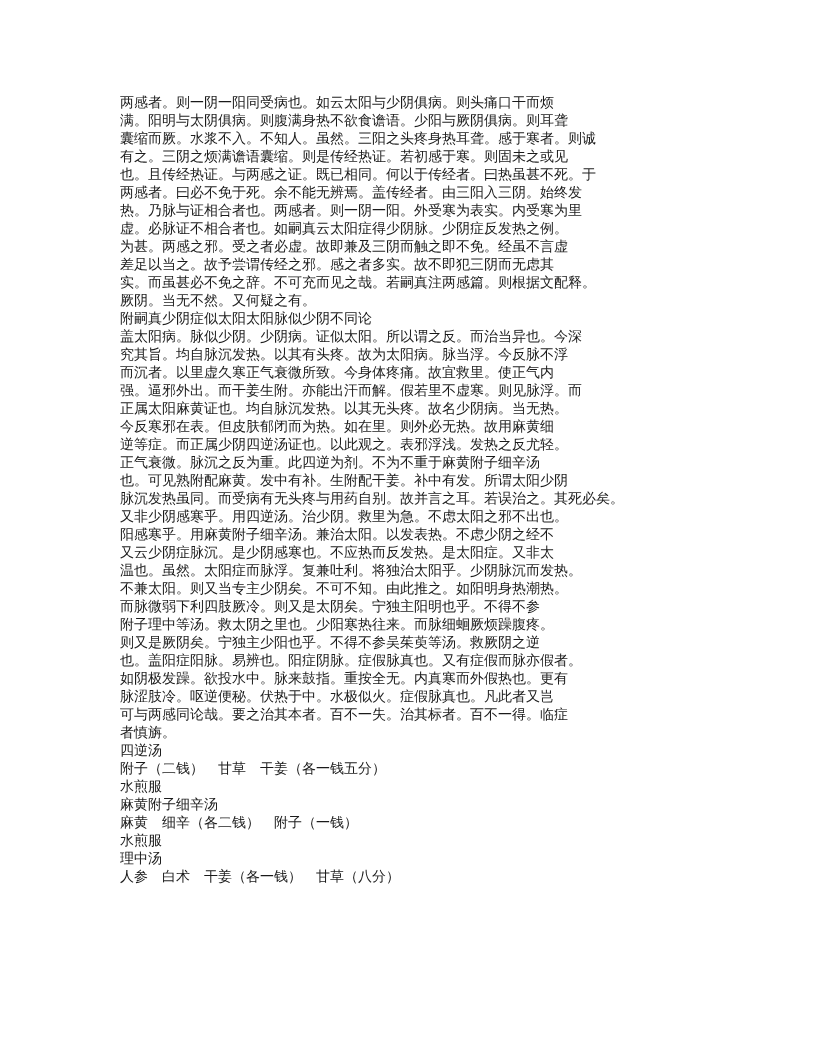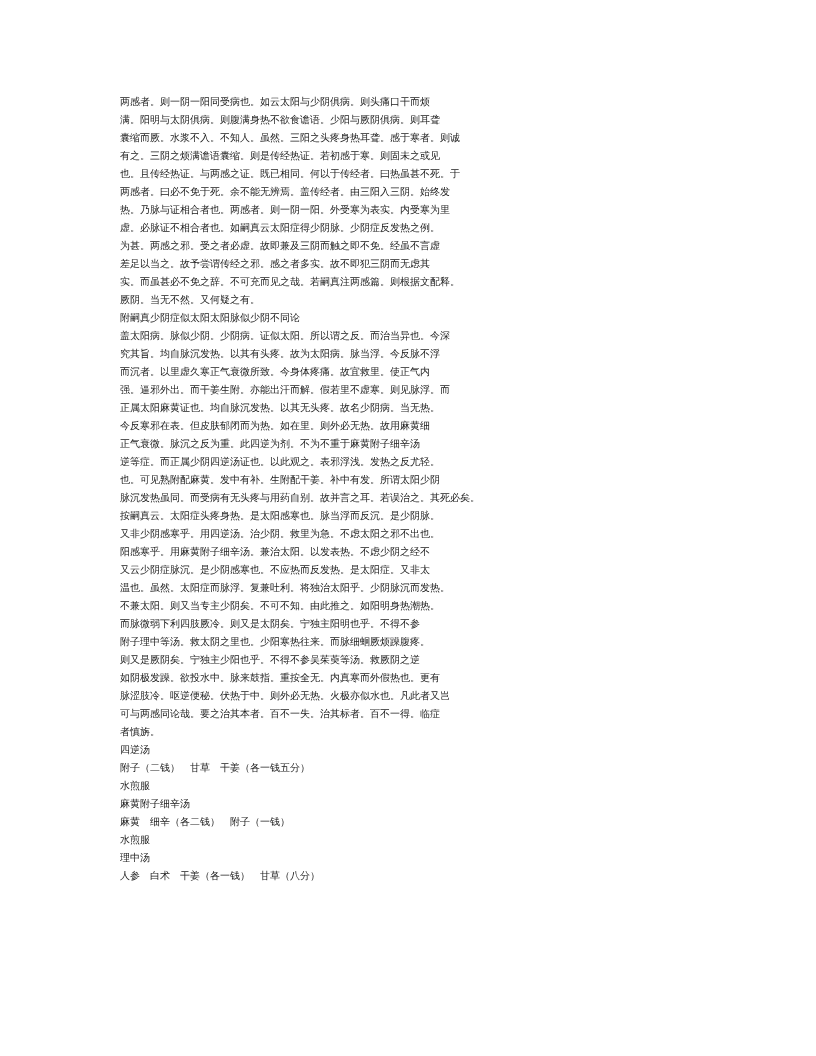--- a/index.html
+++ b/index.html
@@ -18,21 +18,21 @@
     .page {
       position: absolute;
       left: 120px;
       top: 93px;
       width: 600px;
     }
     .line {
       display: block;
       height: 18px;
       line-height: 18px;
-      font-size: 10px;
+      font-size: 14px;
       white-space: nowrap;
       letter-spacing: 0px;
     }
   </style>
 </head>
 <body>
 
 <div class="page">
   <span class="line">两感者。则一阴一阳同受病也。如云太阳与少阴俱病。则头痛口干而烦</span>
   <span class="line">满。阳明与太阴俱病。则腹满身热不欲食谵语。少阳与厥阴俱病。则耳聋</span>
@@ -46,35 +46,35 @@
   <span class="line">差足以当之。故予尝谓传经之邪。感之者多实。故不即犯三阴而无虑其</span>
   <span class="line">实。而虽甚必不免之辞。不可充而见之哉。若嗣真注两感篇。则根据文配释。</span>
   <span class="line">厥阴。当无不然。又何疑之有。</span>
   <span class="line">附嗣真少阴症似太阳太阳脉似少阴不同论</span>
   <span class="line">盖太阳病。脉似少阴。少阴病。证似太阳。所以谓之反。而治当异也。今深</span>
   <span class="line">究其旨。均自脉沉发热。以其有头疼。故为太阳病。脉当浮。今反脉不浮</span>
   <span class="line">而沉者。以里虚久寒正气衰微所致。今身体疼痛。故宜救里。使正气内</span>
   <span class="line">强。逼邪外出。而干姜生附。亦能出汗而解。假若里不虚寒。则见脉浮。而</span>
   <span class="line">正属太阳麻黄证也。均自脉沉发热。以其无头疼。故名少阴病。当无热。</span>
   <span class="line">今反寒邪在表。但皮肤郁闭而为热。如在里。则外必无热。故用麻黄细</span>
+  <span class="line">逆等症。而正属少阴四逆汤证也。以此观之。表邪浮浅。发热之反尤轻。</span>
   <span class="line">正气衰微。脉沉之反为重。此四逆为剂。不为不重于麻黄附子细辛汤</span>
-  <span class="line">逆等症。而正属少阴四逆汤证也。以此观之。表邪浮浅。发热之反尤轻。</span>
   <span class="line">也。可见熟附配麻黄。发中有补。生附配干姜。补中有发。所谓太阳少阴</span>
   <span class="line">脉沉发热虽同。而受病有无头疼与用药自别。故并言之耳。若误治之。其死必矣。</span>
-  <span class="line">按嗣真云。太阳症头疼身热。是太阳感寒也。脉当浮而反沉。是少阴脉。</span>
   <span class="line">又非少阴感寒乎。用四逆汤。治少阴。救里为急。不虑太阳之邪不出也。</span>
   <span class="line">阳感寒乎。用麻黄附子细辛汤。兼治太阳。以发表热。不虑少阴之经不</span>
   <span class="line">又云少阴症脉沉。是少阴感寒也。不应热而反发热。是太阳症。又非太</span>
   <span class="line">温也。虽然。太阳症而脉浮。复兼吐利。将独治太阳乎。少阴脉沉而发热。</span>
   <span class="line">不兼太阳。则又当专主少阴矣。不可不知。由此推之。如阳明身热潮热。</span>
   <span class="line">而脉微弱下利四肢厥冷。则又是太阴矣。宁独主阳明也乎。不得不参</span>
   <span class="line">附子理中等汤。救太阴之里也。少阳寒热往来。而脉细蛔厥烦躁腹疼。</span>
   <span class="line">则又是厥阴矣。宁独主少阳也乎。不得不参吴茱萸等汤。救厥阴之逆</span>
+  <span class="line">也。盖阳症阳脉。易辨也。阳症阴脉。症假脉真也。又有症假而脉亦假者。</span>
   <span class="line">如阴极发躁。欲投水中。脉来鼓指。重按全无。内真寒而外假热也。更有</span>
-  <span class="line">脉涩肢冷。呕逆便秘。伏热于中。则外必无热。火极亦似水也。凡此者又岂</span>
+  <span class="line">脉涩肢冷。呕逆便秘。伏热于中。水极似火。症假脉真也。凡此者又岂</span>
   <span class="line">可与两感同论哉。要之治其本者。百不一失。治其标者。百不一得。临症</span>
   <span class="line">者慎旃。</span>
   <span class="line">四逆汤</span>
   <span class="line">附子（二钱）　甘草　干姜（各一钱五分）</span>
   <span class="line">水煎服</span>
   <span class="line">麻黄附子细辛汤</span>
   <span class="line">麻黄　细辛（各二钱）　附子（一钱）</span>
   <span class="line">水煎服</span>
   <span class="line">理中汤</span>
   <span class="line">人参　白术　干姜（各一钱）　甘草（八分）</span>

